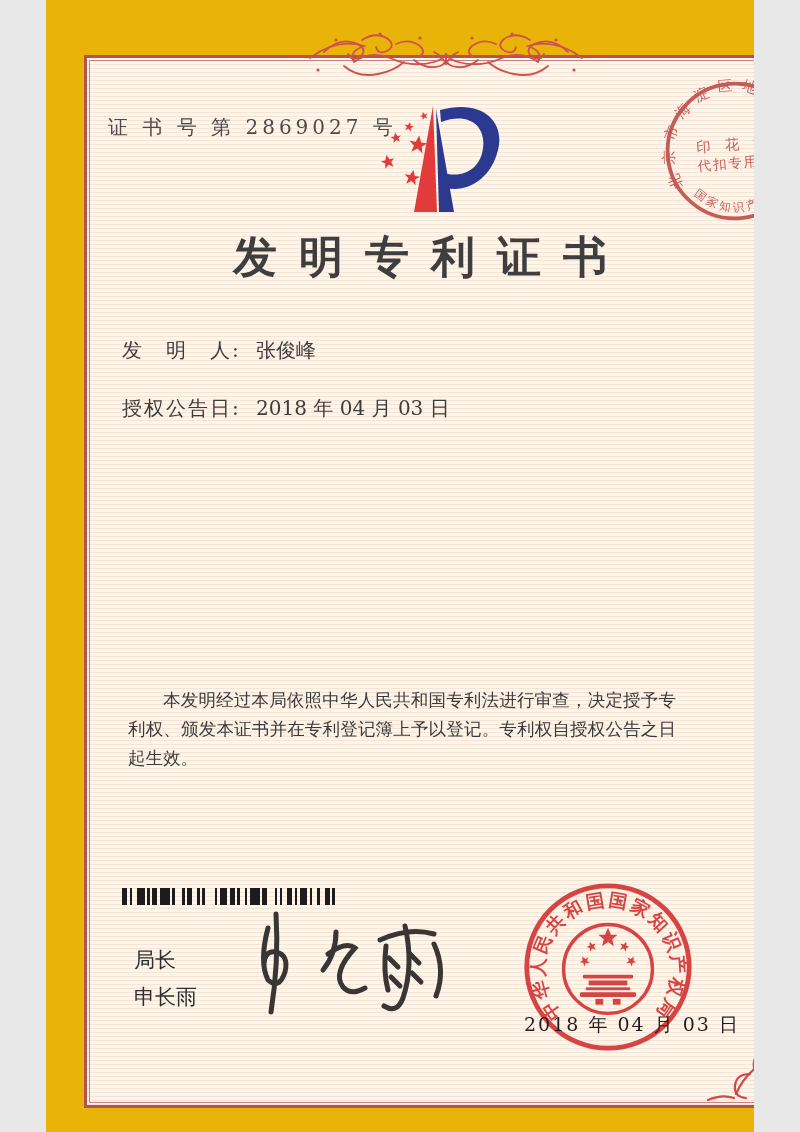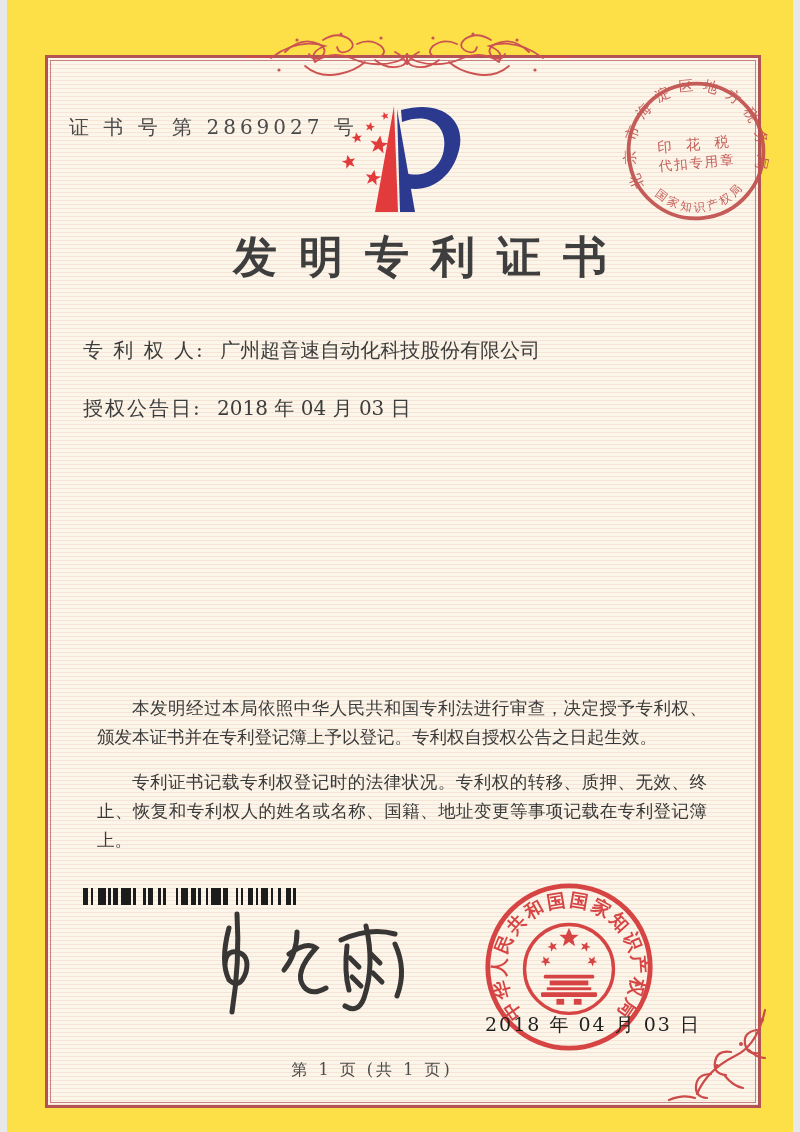--- a/index.html
+++ b/index.html
@@ -1,19 +1,19 @@
 <!DOCTYPE html>
 <html><head>
 <meta charset="utf-8">
 <style>
   * { box-sizing: border-box; }
   html,body { margin:0; padding:0; background:#e8e8e8; }
   .page {
-    position:relative; width:786px; height:1132px; margin:0 auto;
-    background:#fde047; overflow:hidden;
+    position:relative; width:708px; height:1132px; margin:0 auto;
+    background:#eab308; overflow:hidden;
     font-family:"DejaVu Serif","Liberation Serif",serif;
     color:#3c3c3c;
   }
   
   .frame {
     position:absolute; left:38px; top:55px; width:716px; height:1053px;
     border:3px solid #b45353;
     background:
       repeating-linear-gradient(0deg, rgba(224,170,150,0.22) 0 1px, rgba(0,0,0,0) 1px 4px),
       #fcf5e9;
@@ -32,21 +32,21 @@
     padding-left:40px;
   }
   .fields { position:absolute; left:76px; top:337px; right:66px; }
   .field { margin-bottom:31px; font-size:20px; line-height:27px; white-space:nowrap; }
   .field .lbl { letter-spacing:2px; }
   .field .val { margin-left:9px; }
   .paras {
     position:absolute; left:74px; right:70px; top:678px;
     font-size:17.5px; line-height:29px; text-align:justify; color:#3a3a3a;
   }
-  .paras p { margin:16px; text-indent:2em; }
+  .paras p { margin:8px; text-indent:2em; }
   .barcode { position:absolute; left:76px; top:888px; width:216px; height:17px; }
   .barcode i { position:absolute; top:0; bottom:0; background:#1c1c1c; }
   .director {
     position:absolute; left:88px; top:942px; font-size:21px; line-height:37px;
     font-family:"DejaVu Sans","Liberation Sans",sans-serif; color:#2e2e2e;
   }
   .signature { position:absolute; left:192px; top:908px; width:215px; height:115px; }
   .seal { position:absolute; left:475px; top:880px; width:174px; height:174px; opacity:.95; }
   .seal-date {
     position:absolute; left:478px; top:1012px; font-size:19px; letter-spacing:2px;
@@ -150,32 +150,31 @@
     <text x="0" y="17" font-size="14" fill="#c0504d" letter-spacing="2" text-anchor="middle">代扣专用章</text>
     <text font-size="12" fill="#c0504d" letter-spacing="3" text-anchor="middle">
       <textPath href="#taxBotArc" startOffset="50%">国家知识产权局</textPath>
     </text>
   </svg>
 
   <div class="title">发明专利证书</div>
 
   <div class="fields">
     <div class="field">
-      <span class="lbl">专 利 权 人:</span>
-      <span class="val">广州超音速自动化科技股份有限公司</span>
+      <span class="lbl">发　明　人:</span>
+      <span class="val">张俊峰</span>
     </div>
     <div class="field">
       <span class="lbl">授权公告日:</span>
       <span class="val">2018 年 04 月 03 日</span>
     </div>
   </div>
 
   <div class="paras">
     <p>本发明经过本局依照中华人民共和国专利法进行审查，决定授予专利权、颁发本证书并在专利登记簿上予以登记。专利权自授权公告之日起生效。</p>
-    <p>专利证书记载专利权登记时的法律状况。专利权的转移、质押、无效、终止、恢复和专利权人的姓名或名称、国籍、地址变更等事项记载在专利登记簿上。</p>
   </div>
 
   <div class="barcode">
       <i style="left:0px;width:5px"></i>
       <i style="left:7.5px;width:2.5px"></i>
       <i style="left:15px;width:7.5px"></i>
       <i style="left:25px;width:2.5px"></i>
       <i style="left:30px;width:5px"></i>
       <i style="left:37.5px;width:10px"></i>
       <i style="left:50px;width:2.5px"></i>
@@ -194,20 +193,24 @@
       <i style="left:157.5px;width:2.5px"></i>
       <i style="left:165px;width:5px"></i>
       <i style="left:172.5px;width:2.5px"></i>
       <i style="left:177.5px;width:7.5px"></i>
       <i style="left:187.5px;width:2.5px"></i>
       <i style="left:195px;width:2.5px"></i>
       <i style="left:202.5px;width:5px"></i>
       <i style="left:210px;width:2.5px"></i>
     </div>
 
+  <div class="director">
+    <div>局长</div>
+    <div>申长雨</div>
+  </div>
 
   <svg class="signature" viewBox="0 0 215 115">
     <g stroke="#1d1d1d" stroke-width="5" fill="none" stroke-linecap="round" opacity="0.88">
       <path d="M30,20 q-9,34 0,52 q11,10 17,-8 q4,-17 -9,-20 q-12,-2 -12,14"></path>
       <path d="M38,6 q3,48 -5,98"></path>
       <path d="M98,24 q0,22 -13,38"></path>
       <path d="M90,46 q18,-13 27,-6 q-23,25 -12,39 q8,9 22,1"></path>
       <path d="M142,32 q29,-13 54,-6"></path>
       <path d="M167,18 q9,39 -2,72 q-6,16 -19,8"></path>
       <path d="M151,50 l9,9"></path>
@@ -240,15 +243,14 @@
       <rect x="-20" y="14" width="40" height="5"></rect>
       <rect x="-23" y="21" width="46" height="3"></rect>
       <rect x="-29" y="26" width="58" height="5" rx="1.5"></rect>
       <rect x="-13" y="33" width="8" height="6"></rect>
       <rect x="5" y="33" width="8" height="6"></rect>
     </g>
   </svg>
 
   <div class="seal-date">2018 年 04 月 03 日</div>
 
-  <div class="footer">第 1 页 (共 1 页)</div>
 
 </div>
 
 </body></html>

